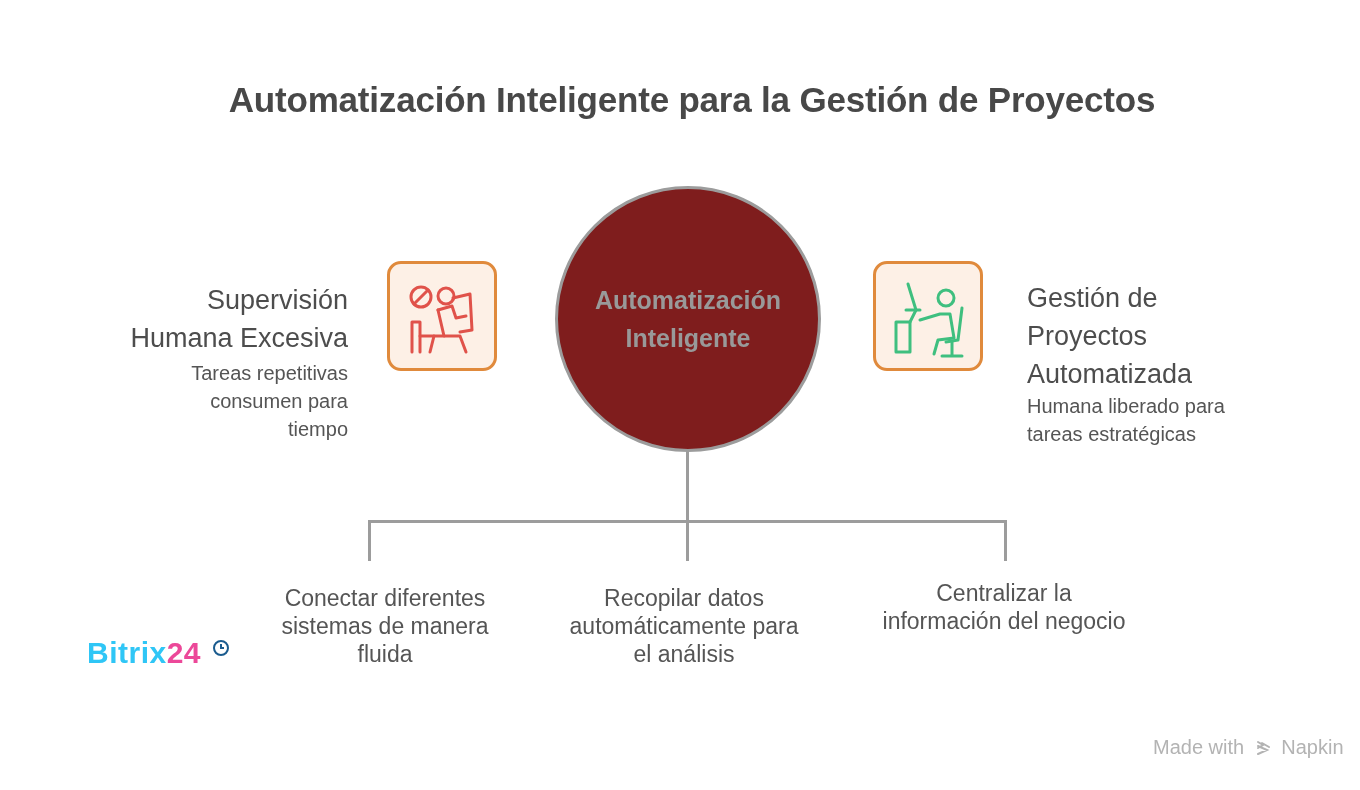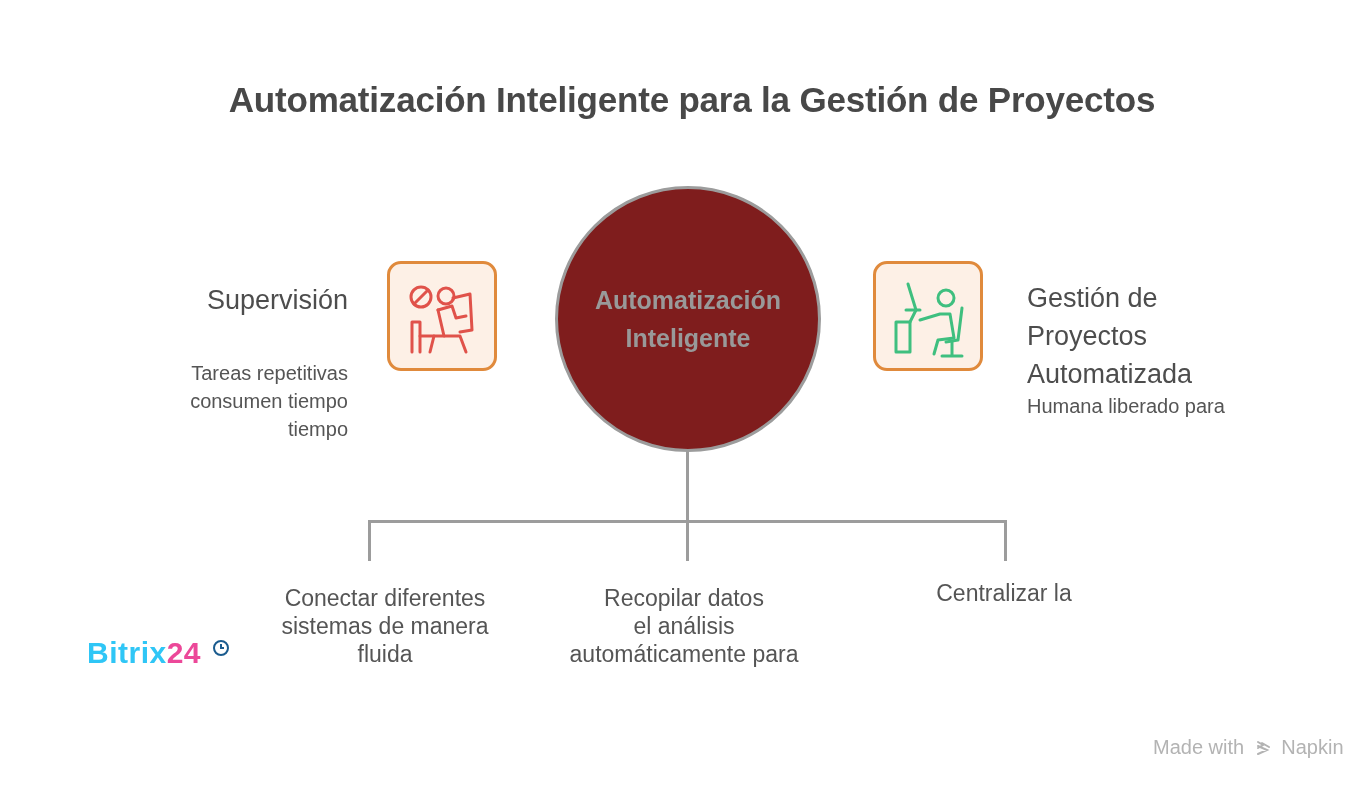--- a/index.html
+++ b/index.html
@@ -33,24 +33,25 @@
   .logo .n { color:#ec4899; }
   .napkin { left:1153px; top:736px; font-size:20px; color:#b3b3b3; }
 </style>
 </head>
 <body>
 
 <div class="abs title">Automatización Inteligente para la Gestión de Proyectos</div>
 
 <div class="abs left-block" style="top:263px;margin-top:18px;">
   <div class="side-title">Supervisión</div>
+  <div class="side-title">Humana Excesiva</div>
 </div>
 <div class="abs left-block" style="top:359px;">
   <div class="side-desc">Tareas repetitivas</div>
-  <div class="side-desc">consumen tiempo</div>
+  <div class="side-desc">consumen para</div>
   <div class="side-desc">tiempo</div>
 </div>
 
 <div class="abs icon-box" style="left:387px; top:261px;">
   <svg width="104" height="104" viewBox="0 0 104 104" fill="none" stroke="#e0524a" stroke-width="3" stroke-linecap="round" stroke-linejoin="round">
     <circle cx="31" cy="33" r="10"></circle>
     <line x1="24" y1="40" x2="38" y2="26"></line>
     <circle cx="56" cy="32" r="8"></circle>
     <path d="M63 34 L80 30 L82 66 L70 68"></path>
     <path d="M48 46 L62 42 L66 54 L76 52"></path>
@@ -81,39 +82,41 @@
   </svg>
 </div>
 
 <div class="abs right-block" style="top:263px;margin-top:16px;">
   <div class="side-title">Gestión de</div>
   <div class="side-title">Proyectos</div>
   <div class="side-title">Automatizada</div>
 </div>
 <div class="abs right-block" style="top:392px;">
   <div class="side-desc">Humana liberado para</div>
+  <div class="side-desc">tareas estratégicas</div>
 </div>
 
 <div class="abs line" style="left:686px; top:451px; width:3px; height:110px;"></div>
 <div class="abs line" style="left:368px; top:520px; width:639px; height:3px;"></div>
 <div class="abs line" style="left:368px; top:520px; width:3px; height:41px;"></div>
 <div class="abs line" style="left:1004px; top:520px; width:3px; height:41px;"></div>
 
 <div class="abs branch-text" style="left:255px; top:584px;">
   <div>Conectar diferentes</div>
   <div>sistemas de manera</div>
   <div>fluida</div>
 </div>
 <div class="abs branch-text" style="left:554px; top:584px;">
   <div>Recopilar datos</div>
+  <div>automáticamente para</div>
   <div>el análisis</div>
-  <div>automáticamente para</div>
 </div>
 <div class="abs branch-text" style="left:874px; top:579px;">
   <div>Centralizar la</div>
+  <div>información del negocio</div>
 </div>
 
 <div class="abs logo">
   <span class="b">Bitrix</span><span class="n">24</span>
   <svg width="18" height="18" viewBox="0 0 18 18" style="vertical-align:6px; margin-left:2px;">
     <circle cx="9" cy="9" r="7" fill="none" stroke="#1a5b8e" stroke-width="2"></circle>
     <path d="M9 5 L9 9 L12 9" fill="none" stroke="#1a5b8e" stroke-width="2"></path>
   </svg>
 </div>
 

